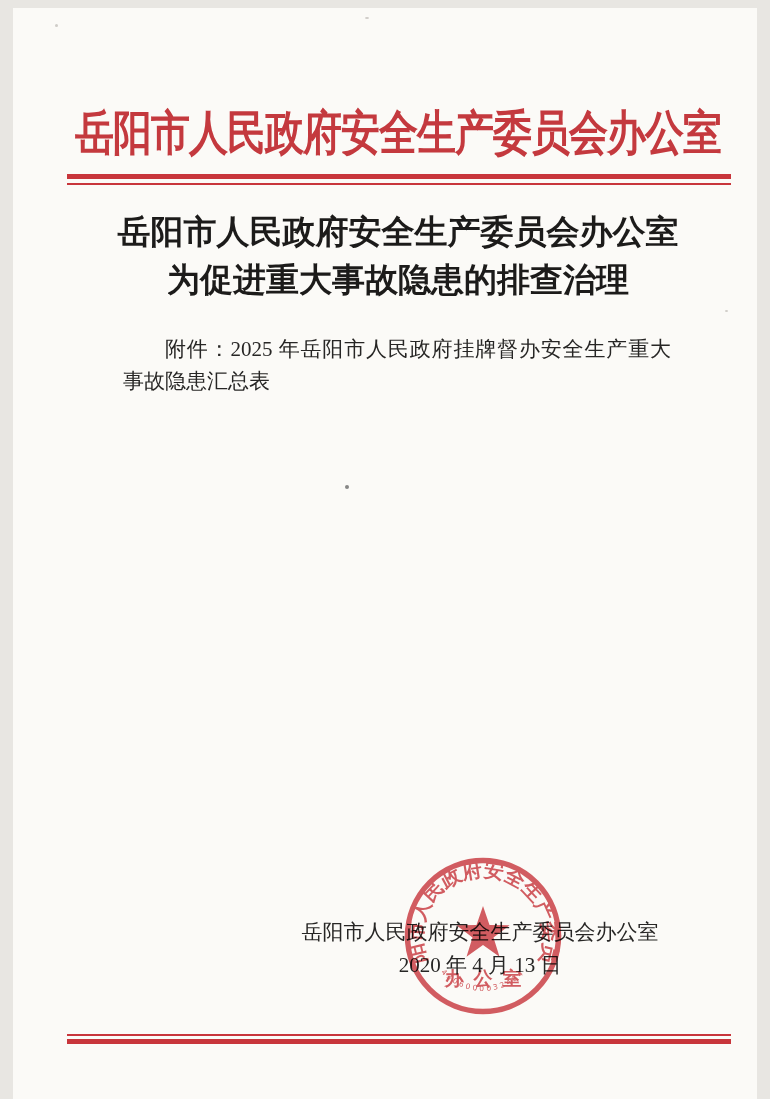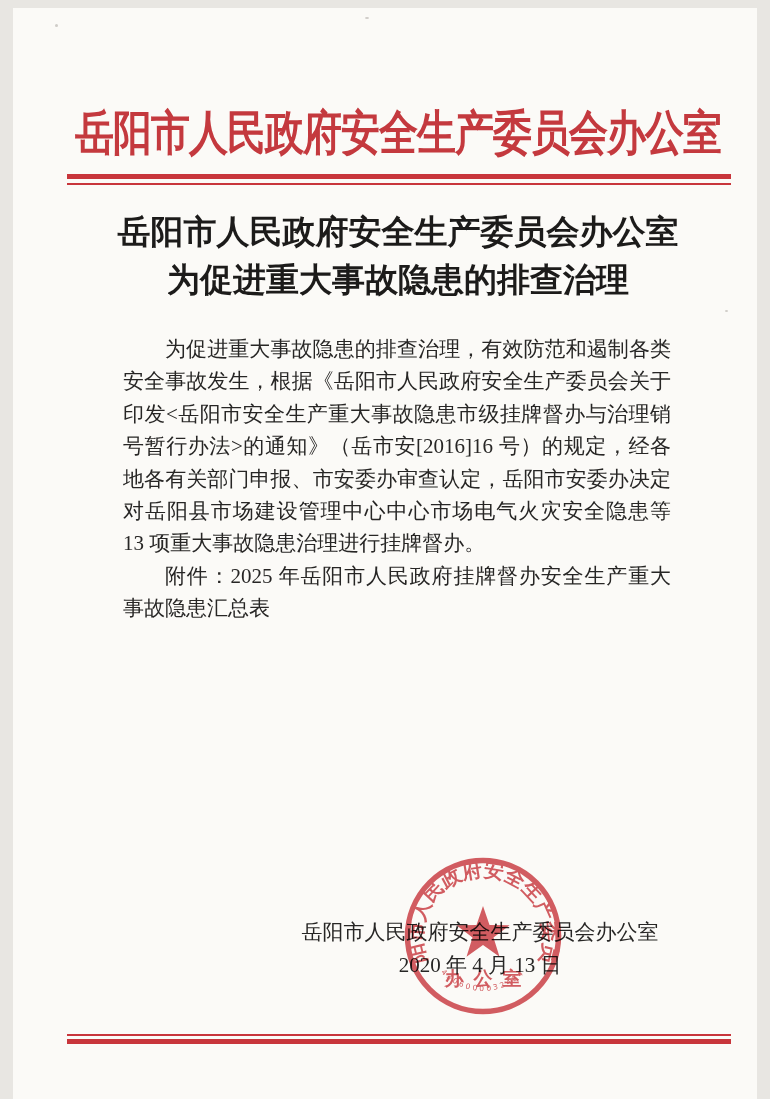--- a/index.html
+++ b/index.html
@@ -108,21 +108,20 @@
 
   <div class="rule rule-top-thick"></div>
   <div class="rule rule-top-thin"></div>
 
   <div class="doc-title">
     <div>岳阳市人民政府安全生产委员会办公室</div>
     <div>为促进重大事故隐患的排查治理</div>
   </div>
 
   <div class="body-text">
-    <p>为促进重大事故隐患的排查治理，有效防范和遏制各类安全事故发生，根据《岳阳市人民政府安全生产委员会关于印发&lt;岳阳市安全生产重大事故隐患市级挂牌督办与治理销号暂行办法&gt;的通知》（岳市安[2016]16 号）的规定，经各地各有关部门申报、市安委办审查认定，岳阳市安委办决定对岳阳县市场建设管理中心中心市场电气火灾安全隐患等 13 项重大事故隐患治理进行挂牌督办。</p>
     <p>附件：2025 年岳阳市人民政府挂牌督办安全生产重大事故隐患汇总表</p>
   </div>
 
   <div class="signature">
     <div>岳阳市人民政府安全生产委员会办公室</div>
     <div>2020 年 4 月 13 日</div>
   </div>
 
   <svg class="seal" viewBox="0 0 164 164" xmlns="http://www.w3.org/2000/svg">
     <circle cx="82" cy="82" r="75.5" fill="none" stroke="#d0484e" stroke-width="5.5"></circle>

